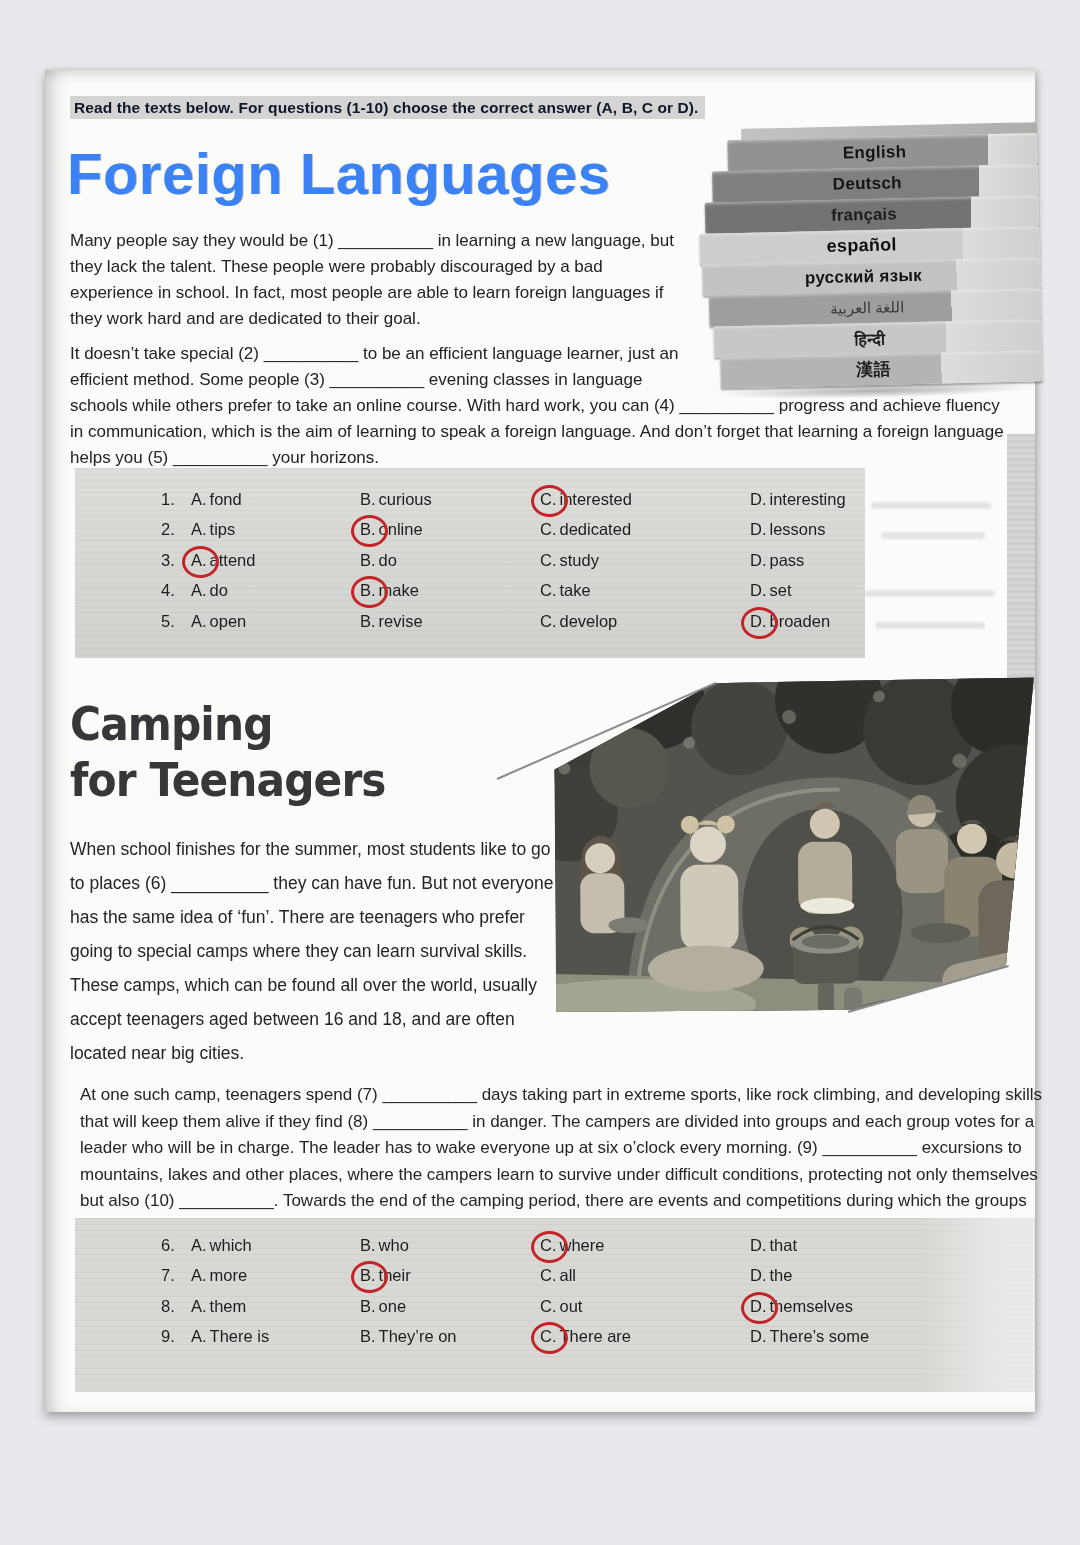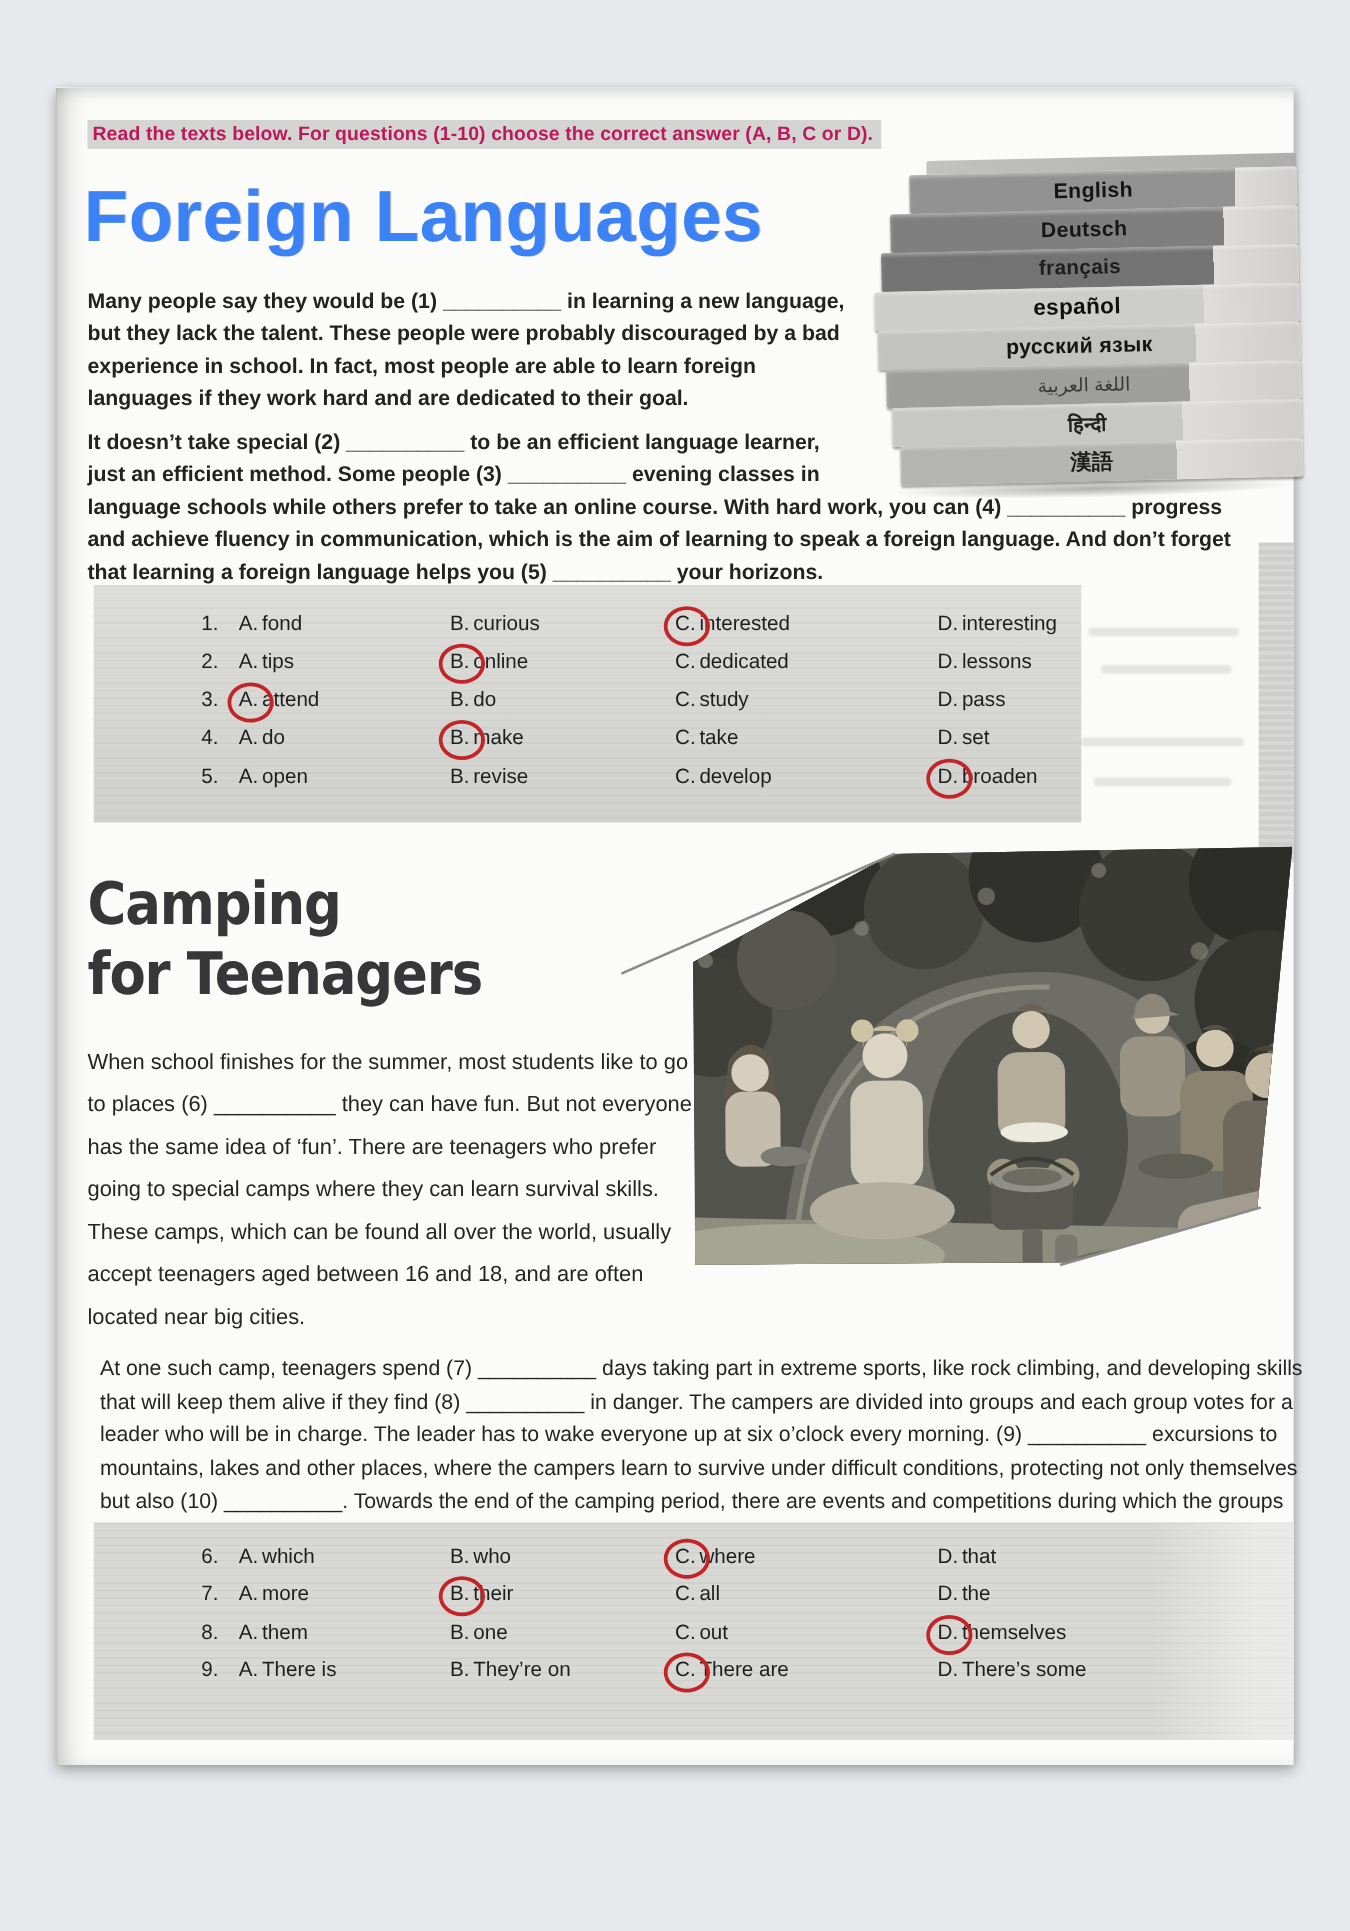--- a/index.html
+++ b/index.html
@@ -10,31 +10,31 @@
   .sheet{ position:absolute; left:45px; top:70px; width:990px; height:1342px;
           background:#fbfbfa;
           box-shadow:0 5px 10px rgba(0,0,0,.28), 2px 0 6px rgba(0,0,0,.12);
   }
   .sheet::before{ content:''; position:absolute; inset:0; pointer-events:none;
           box-shadow:inset 14px 0 22px -12px rgba(0,0,0,.30), inset 0 12px 14px -10px rgba(0,0,0,.14);
   }
 
   
   .instruction{ position:absolute; left:25px; top:29px; }
-  .instruction span{ background:#d4d4d2; color:#be185d; font-weight:bold; font-size:15.5px;
+  .instruction span{ background:#d4d4d2; color:#0f172a; font-weight:bold; font-size:15.5px;
           padding:3px 6px 3px 4px; letter-spacing:.1px; }
 
   
   .fl-title{ position:absolute; left:22px; top:70px; font-size:58px; font-weight:bold;
           color:#3b82f6; letter-spacing:.5px;
           text-shadow:1px 0 0 rgba(90,90,90,.35); }
 
   
   .fl-flow{ position:absolute; left:25px; top:158px; width:935px; font-size:17px;
-          line-height:26px; color:var(--ink);font-weight:bold; }
+          line-height:26px; color:var(--ink); }
   .fl-spacer{ float:right; width:315px; height:162px; }
   .fl-flow p{ margin-bottom:9px; }
 
   
   .books{ position:absolute; left:655px; top:56px; width:340px; height:264px;
           transform:rotate(-1.3deg); }
   .books::after{ content:''; position:absolute; left:10px; right:6px; bottom:-8px; height:14px;
           background:radial-gradient(ellipse at center, rgba(0,0,0,.30), rgba(0,0,0,0) 70%); }
   .book-rows::before{ content:''; display:block; height:11px; margin-left:44px;
           background:linear-gradient(90deg,#c2c2c0,#aeaeac); border-radius:2px 2px 0 0; }

